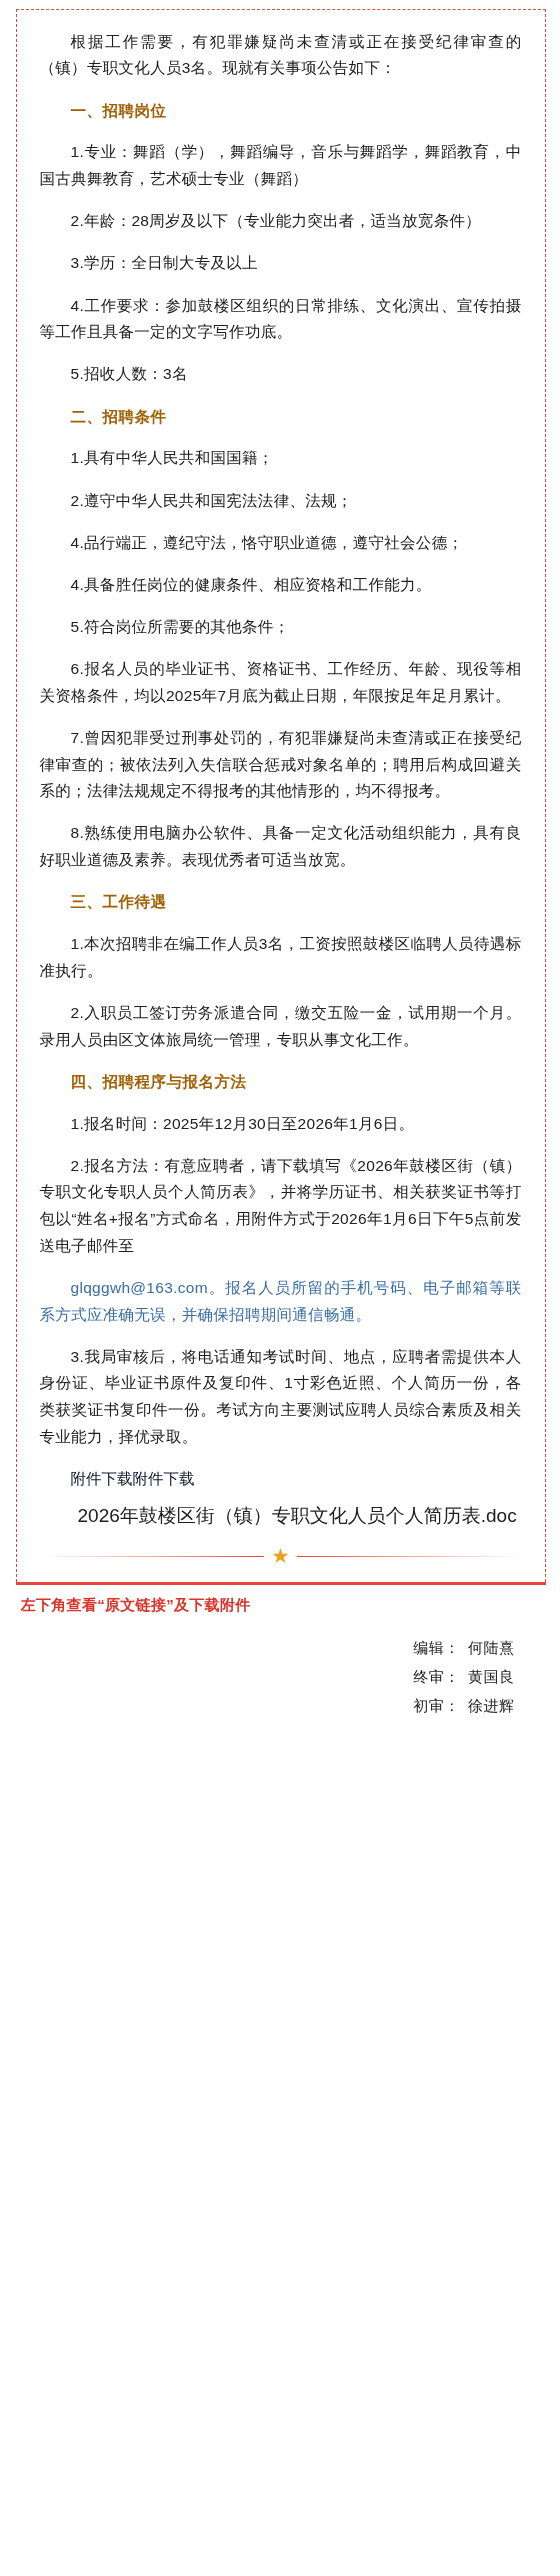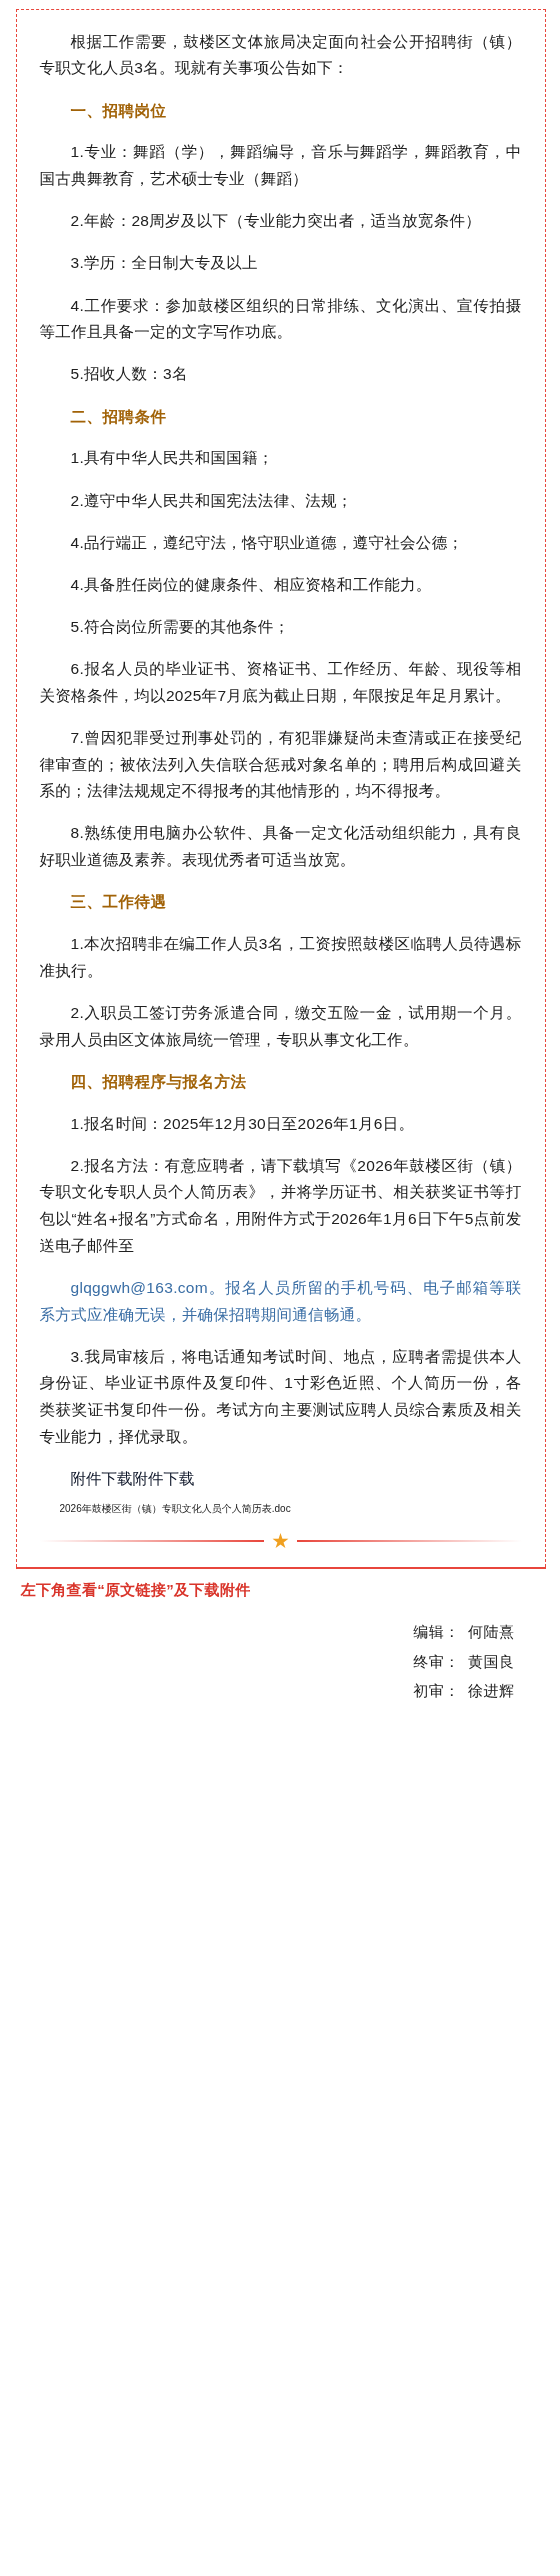--- a/index.html
+++ b/index.html
@@ -53,21 +53,21 @@
   }
   .attach-line {
     margin: 0 0 8.2px 0;
     font-size: 15.5px;
     line-height: 1.7;
     text-indent: 2em;
     color: #0f172a;
   }
   .attach-file {
     margin: 0 0 5.2px 0;
-    font-size: 10px;
+    font-size: 19px;
     line-height: 1.7;
     text-indent: 2em;
     color: #202020;
   }
   
   .divider {
     display: flex;
     align-items: center;
     justify-content: center;
     gap: 7.2px;
@@ -113,21 +113,21 @@
   }
   .credits .credit-label { margin-right: 8.2px; }
 </style>
 </head>
 <body>
 
 <div class="page">
 
   <div class="article-frame">
 
-    <p class="indent">根据工作需要，鼓楼区文体旅局决定面向社会公开招聘街（镇）专职文化人员3名。现就有关事项公告如下：</p>
+    <p class="indent">根据工作需要，有犯罪嫌疑尚未查清或正在接受纪律审查的（镇）专职文化人员3名。现就有关事项公告如下：</p>
 
     <h2 class="section">一、招聘岗位</h2>
     <p class="indent">1.专业：舞蹈（学），舞蹈编导，音乐与舞蹈学，舞蹈教育，中国古典舞教育，艺术硕士专业（舞蹈）</p>
     <p class="indent">2.年龄：28周岁及以下（专业能力突出者，适当放宽条件）</p>
     <p class="indent">3.学历：全日制大专及以上</p>
     <p class="indent">4.工作要求：参加鼓楼区组织的日常排练、文化演出、宣传拍摄等工作且具备一定的文字写作功底。</p>
     <p class="indent">5.招收人数：3名</p>
 
     <h2 class="section">二、招聘条件</h2>
     <p class="indent">1.具有中华人民共和国国籍；</p>

